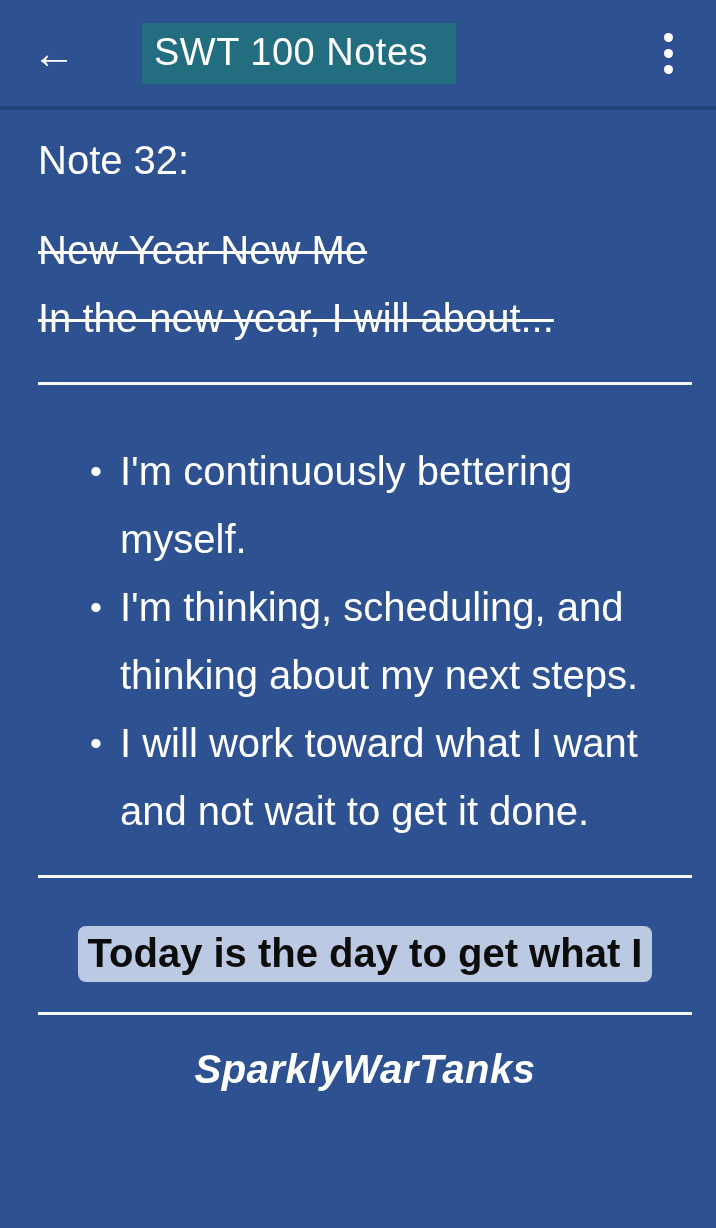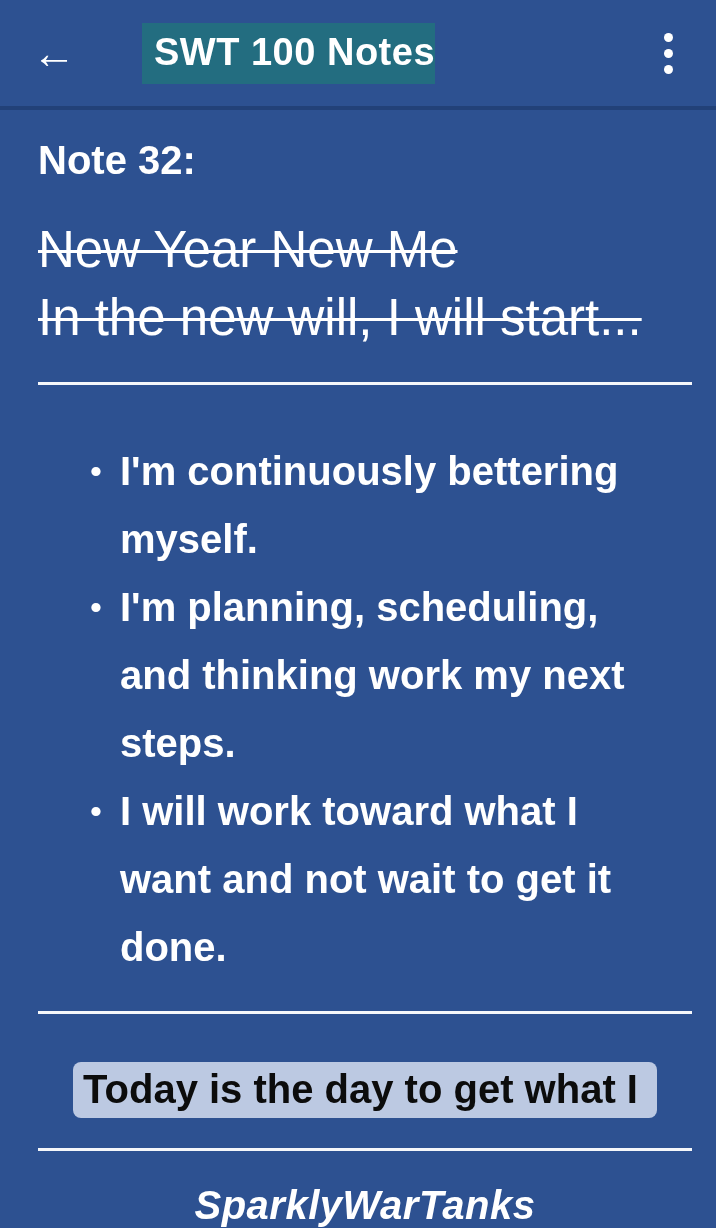--- a/index.html
+++ b/index.html
@@ -25,43 +25,43 @@
     width:52px;height:52px;
     display:flex;align-items:center;justify-content:center;
     font-size:44px;line-height:1;color:#ffffff;
     cursor:pointer;flex:0 0 auto;
     font-weight:400;
   }
   .appbar-title{
     margin-left:62px;
     background:#236d80;
     color:#ffffff;
-    font-size:38px;font-weight:700;
-    padding:8px 0 10px 12px;
+    font-size:38px;font-weight:400;
+    padding:8px 28px 10px 12px;
     letter-spacing:0.5px;
     white-space:nowrap;
   }
   .appbar-spacer{flex:1;}
   .kebab{
     width:44px;height:60px;
     display:flex;flex-direction:column;align-items:center;justify-content:center;
     gap:7px;cursor:pointer;flex:0 0 auto;
   }
   .kebab .dot{width:9px;height:9px;border-radius:50%;background:#ffffff;}
 
   
   .content{padding:28px 24px 0 38px;box-sizing:border-box;}
 
   .note-label{
-    font-size:40px;font-weight:700;color:#ffffff;
+    font-size:40px;font-weight:400;color:#ffffff;
     margin:0 0 34px 0;line-height:1.1;
   }
   .struck p{
     margin:0;
-    font-size:51px;font-weight:400;
+    font-size:40px;font-weight:400;
     line-height:68px;
     text-decoration:line-through;
     text-decoration-thickness:3px;
     white-space:nowrap;
   }
 
   .divider{
     border:none;
     border-top:3px solid #f5f7fa;
     margin:30px 0 0 0;
@@ -75,34 +75,34 @@
   }
   .bullet-item{
     display:flex;
     font-size:40px;line-height:68px;font-weight:400;
   }
   .bullet-marker{
     flex:0 0 30px;
     font-size:34px;line-height:68px;
     text-align:left;
   }
-  .bullet-text{width:550px;font-weight:bold;}
+  .bullet-text{width:550px;}
 
   
   .quote{
     margin-top:32px;
     text-align:center;
   }
   .quote-line{
     display:inline-block;
     background:#bcc9e2;
     color:#0c0c0c;
     font-size:40px;font-weight:700;
     line-height:52px;
-    padding:1px 19px 3px 10px;
+    padding:1px 10px 3px 10px;
     border-radius:8px;
     margin-top:16px;
   }
 
   
   .signature{
     margin-top:32px;
     text-align:center;
     font-size:40px;
     font-weight:700;
@@ -126,33 +126,33 @@
     <span class="dot"></span>
   </div>
 </div>
 
 <div class="content">
 
   <p class="note-label">Note 32:</p>
 
   <div class="struck">
     <p>New Year New Me</p>
-    <p>In the new will, I will start...</p>
+    <p>In the new year, I will about...</p>
   </div>
 
   <hr class="divider">
 
   <div class="bullets">
     <div class="bullet-item">
       <span class="bullet-marker">•</span>
       <span class="bullet-text">I'm continuously bettering myself.</span>
     </div>
     <div class="bullet-item">
       <span class="bullet-marker">•</span>
-      <span class="bullet-text">I'm planning, scheduling, and thinking work my next steps.</span>
+      <span class="bullet-text">I'm thinking, scheduling, and thinking about my next steps.</span>
     </div>
     <div class="bullet-item">
       <span class="bullet-marker">•</span>
       <span class="bullet-text">I will work toward what I want and not wait to get it done.</span>
     </div>
   </div>
 
   <hr class="divider">
 
   <div class="quote">

